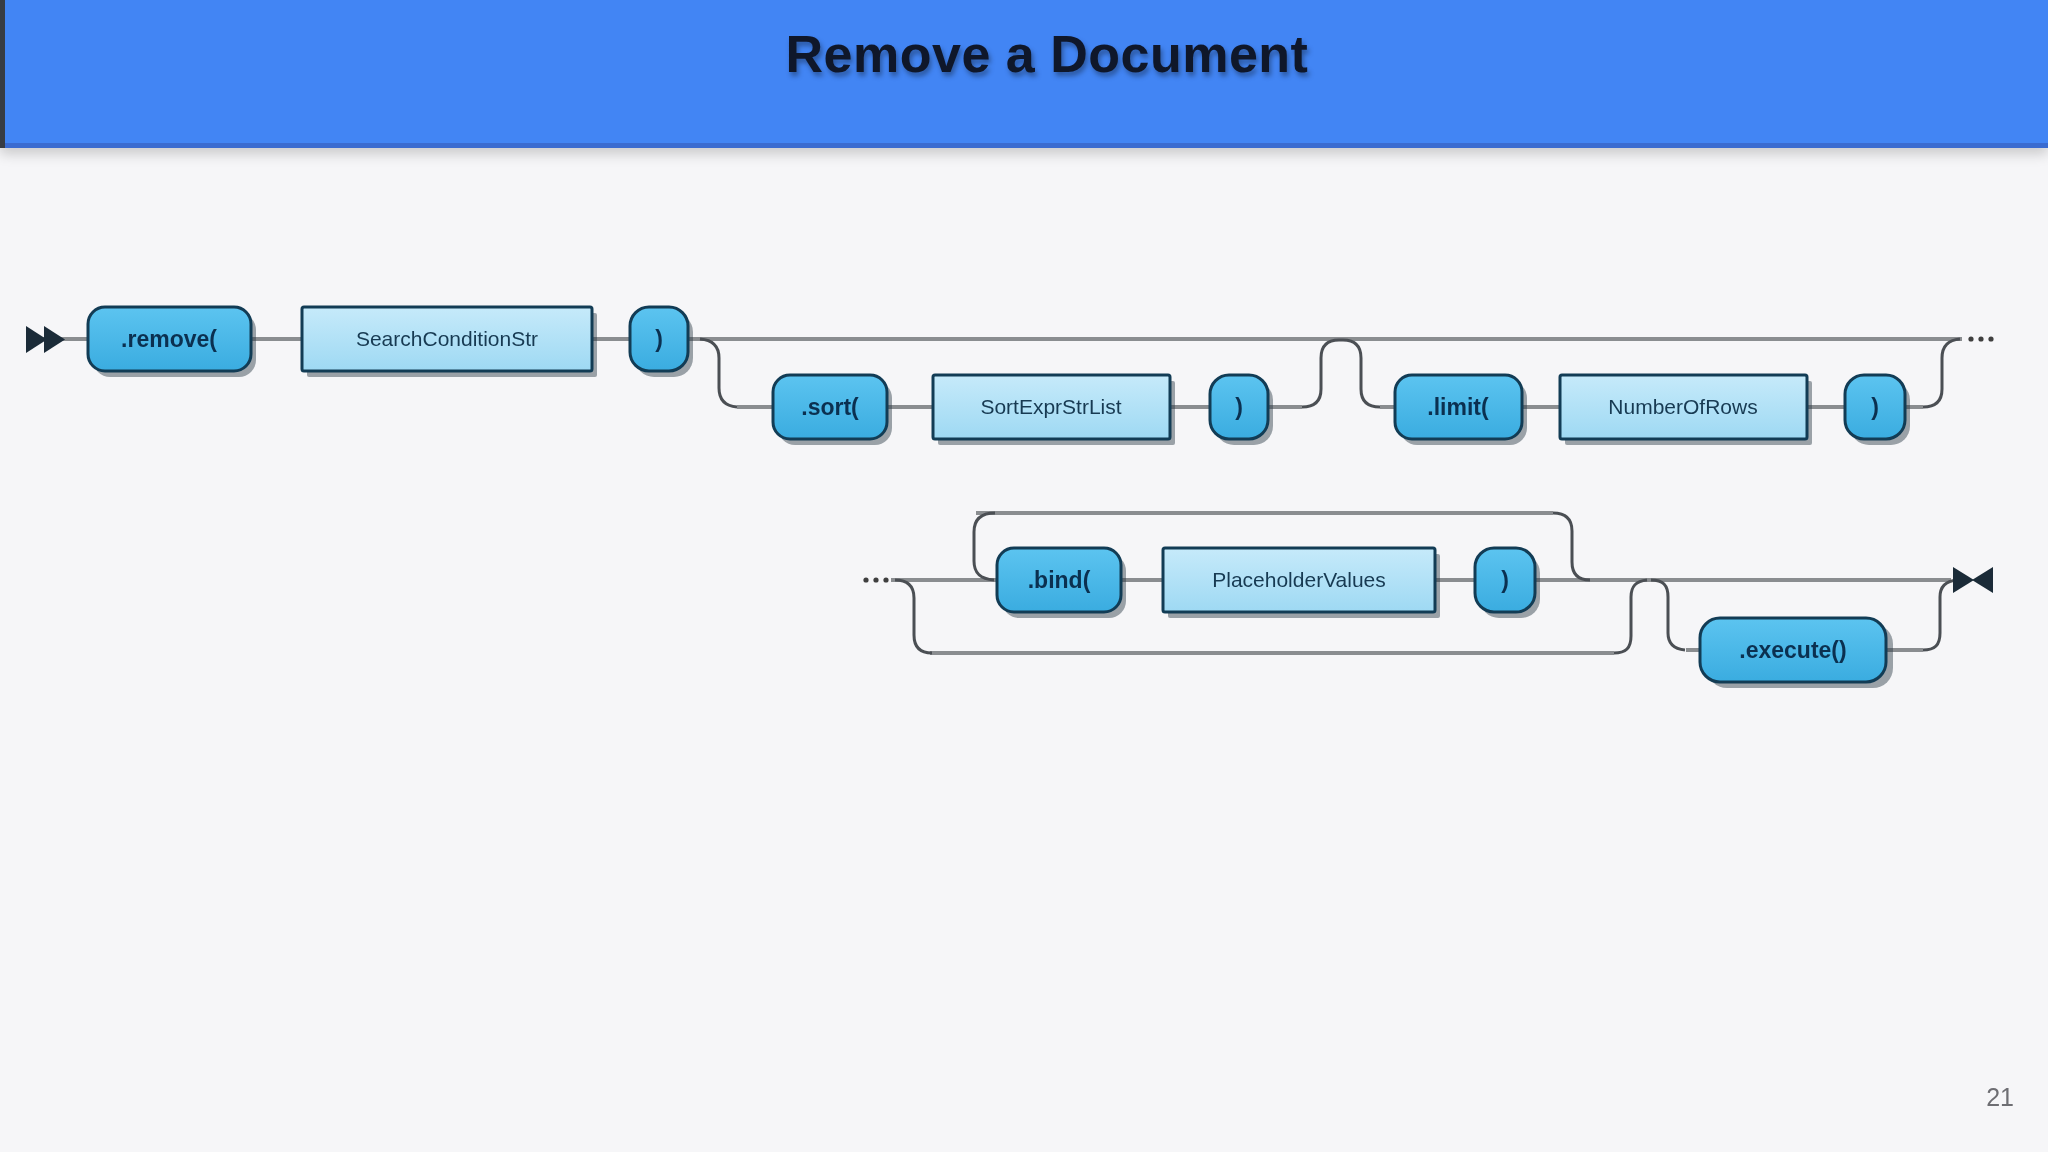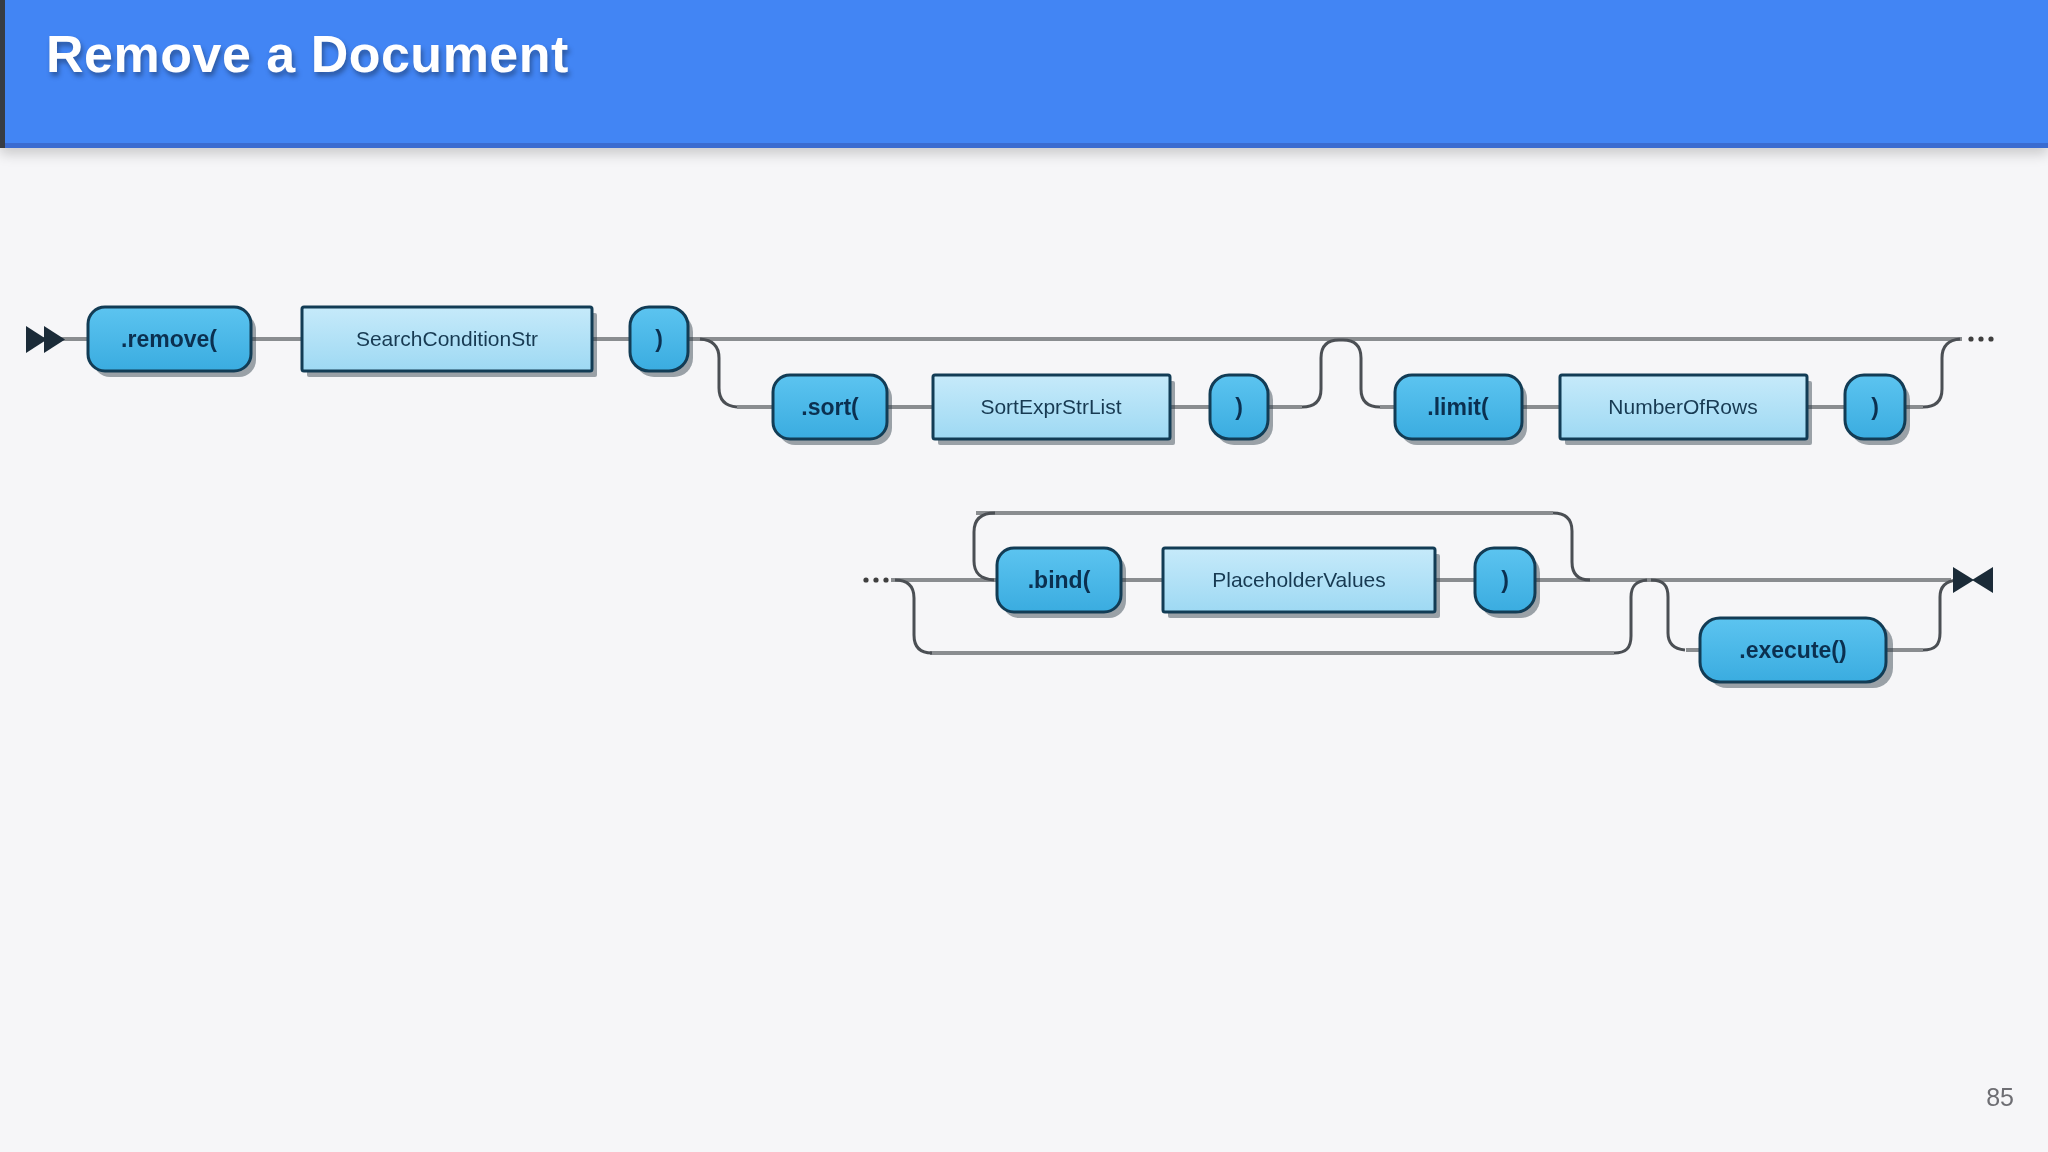--- a/index.html
+++ b/index.html
@@ -13,23 +13,24 @@
     background:#4285f4;
     border-bottom:5px solid #3a6bd0;
     box-shadow:0 6px 12px rgba(0,0,0,0.18);
     z-index:2;
   }
   .header .edge{
     position:absolute;left:0;top:0;width:5px;height:148px;background:#373c44;
   }
   .header h1{
     margin:0;padding:24px 0 0 46px;
-    font-size:52px;font-weight:bold;color:#ffffff;
+    font-size:52px;font-weight:bold;color:#0f172a;
     letter-spacing:0.5px;
     text-shadow:2px 4px 5px rgba(0,0,0,0.35);
+    text-align:center;
   }
   svg.diagram{position:absolute;top:0;left:0;z-index:1;}
   .rail{stroke:#8a8d90;stroke-width:4;fill:none;}
   .corner{stroke:#4b4f54;stroke-width:3;fill:none;}
   .term{fill:url(#gradTerm);stroke:#123c55;stroke-width:3;}
   .nonterm{fill:url(#gradNT);stroke:#123c55;stroke-width:3;}
   .shadow{fill:#2b3a45;opacity:0.45;stroke:none;}
   .tlabel{font-family:"Liberation Sans","DejaVu Sans",sans-serif;font-size:23px;font-weight:bold;fill:#0b3050;text-anchor:middle;}
   .ntlabel{font-family:"Liberation Sans","DejaVu Sans",sans-serif;font-size:21px;fill:#173a52;text-anchor:middle;}
   .sym{fill:#1b2b38;stroke:none;}
@@ -178,13 +179,13 @@
     <circle class="dot" cx="1981" cy="339" r="2.6"></circle>
     <circle class="dot" cx="1991" cy="339" r="2.6"></circle>
   </g>
   <g>
     <circle class="dot" cx="866" cy="580" r="2.6"></circle>
     <circle class="dot" cx="876" cy="580" r="2.6"></circle>
     <circle class="dot" cx="886" cy="580" r="2.6"></circle>
   </g>
 </svg>
 
-<div class="page-number">85</div>
+<div class="page-number">21</div>
 
 </body></html>

